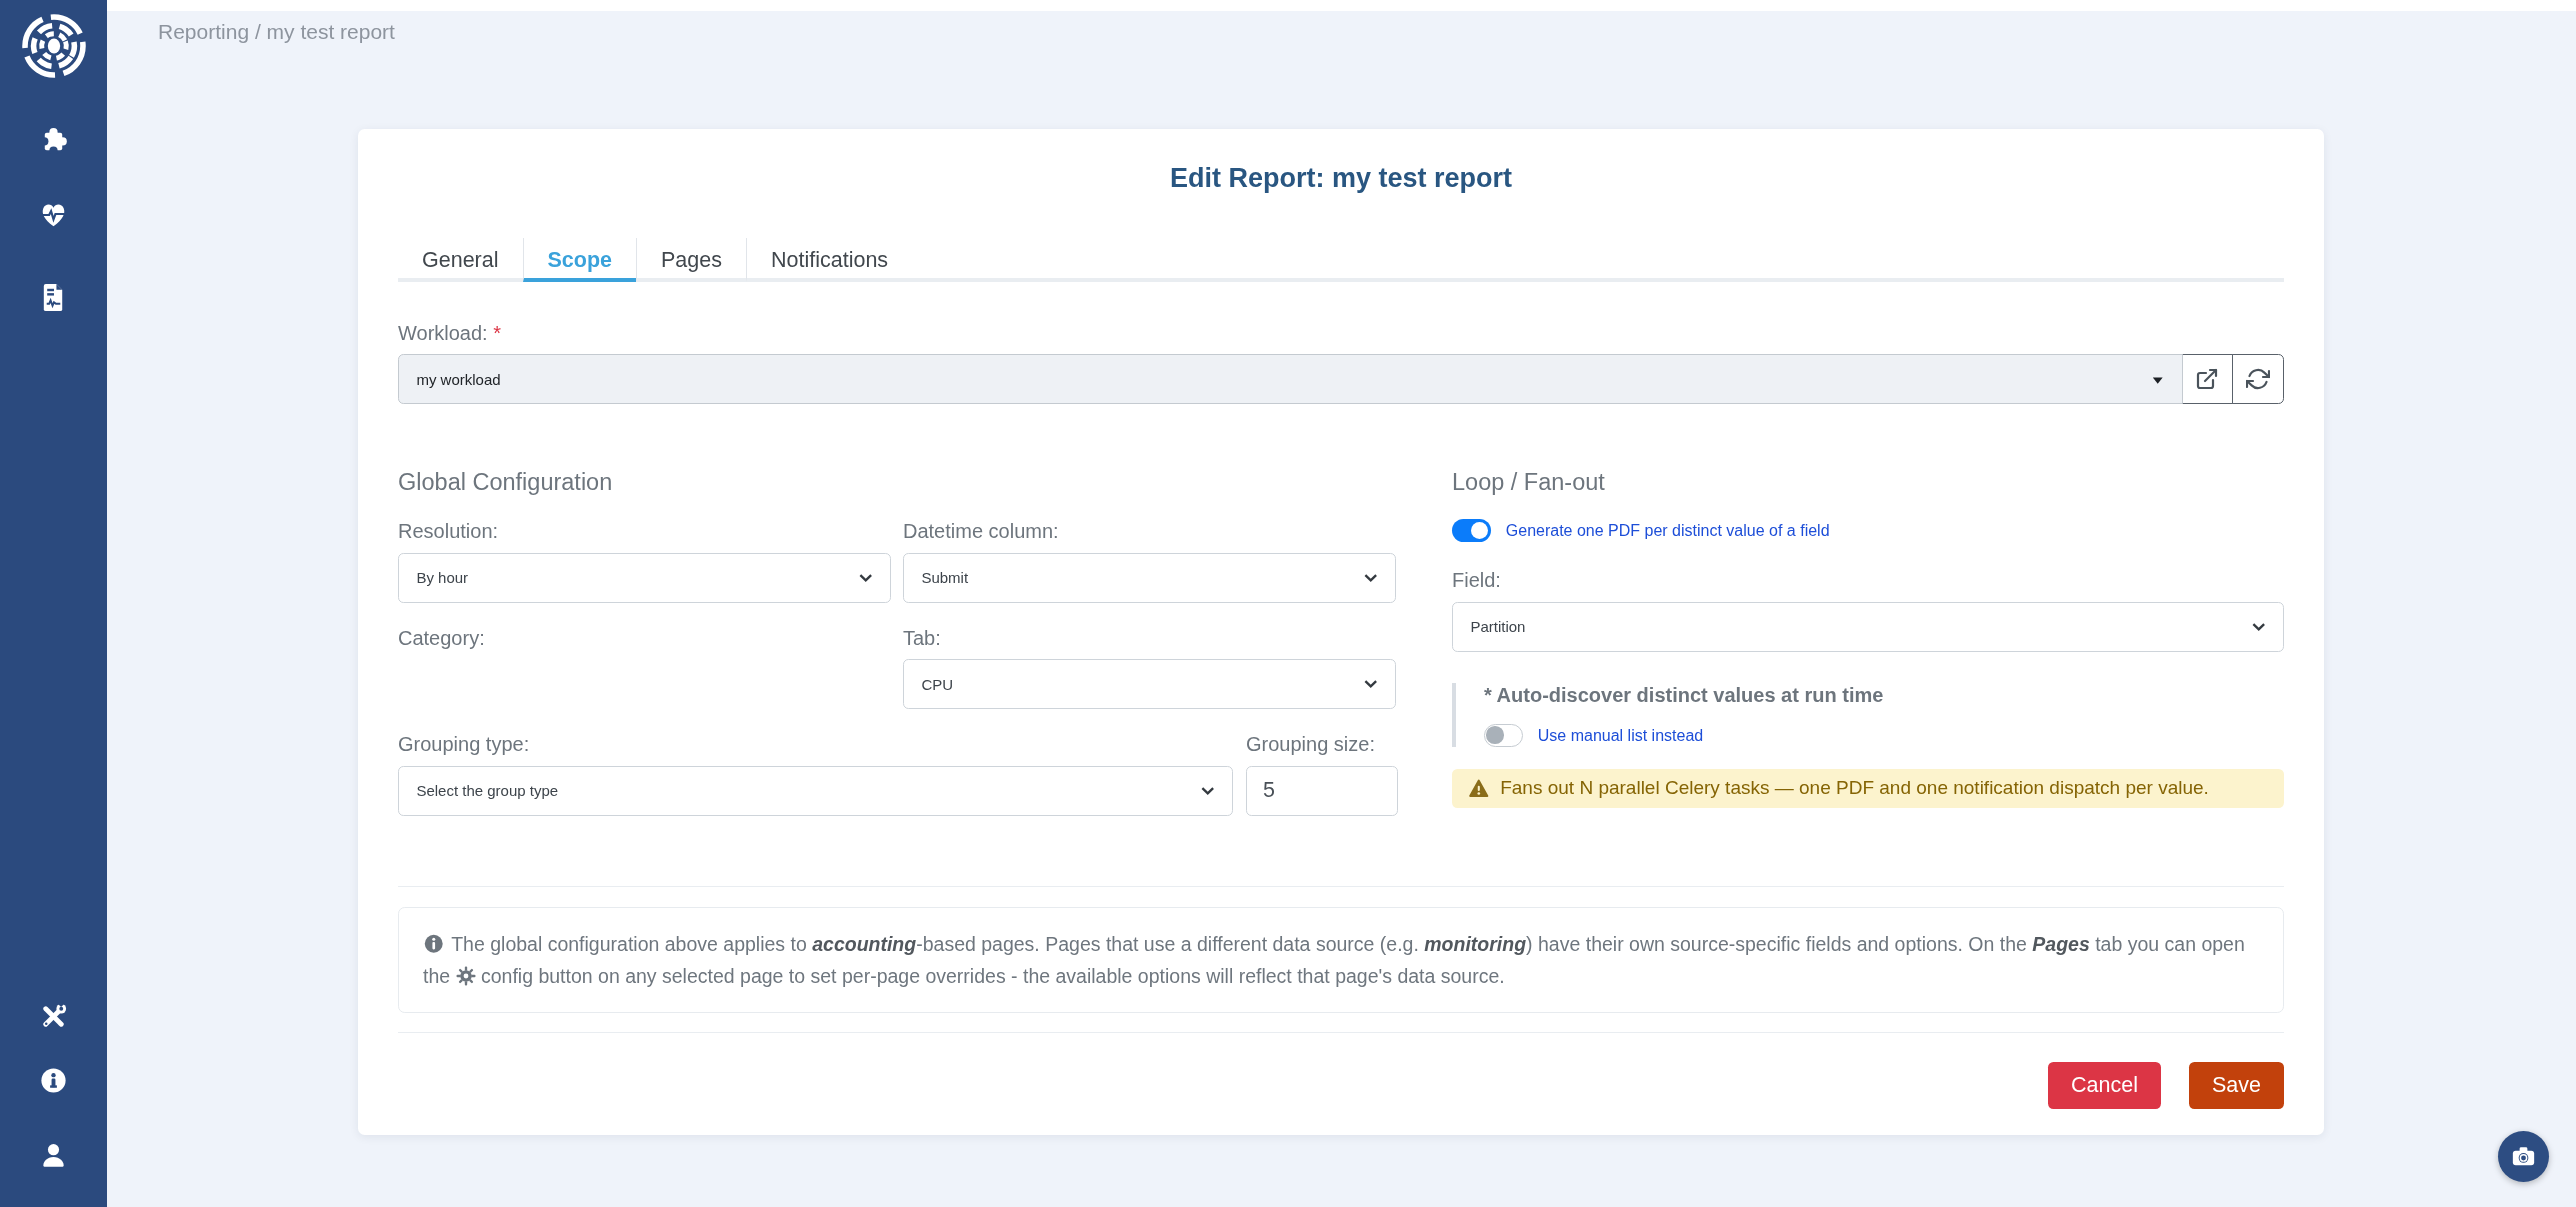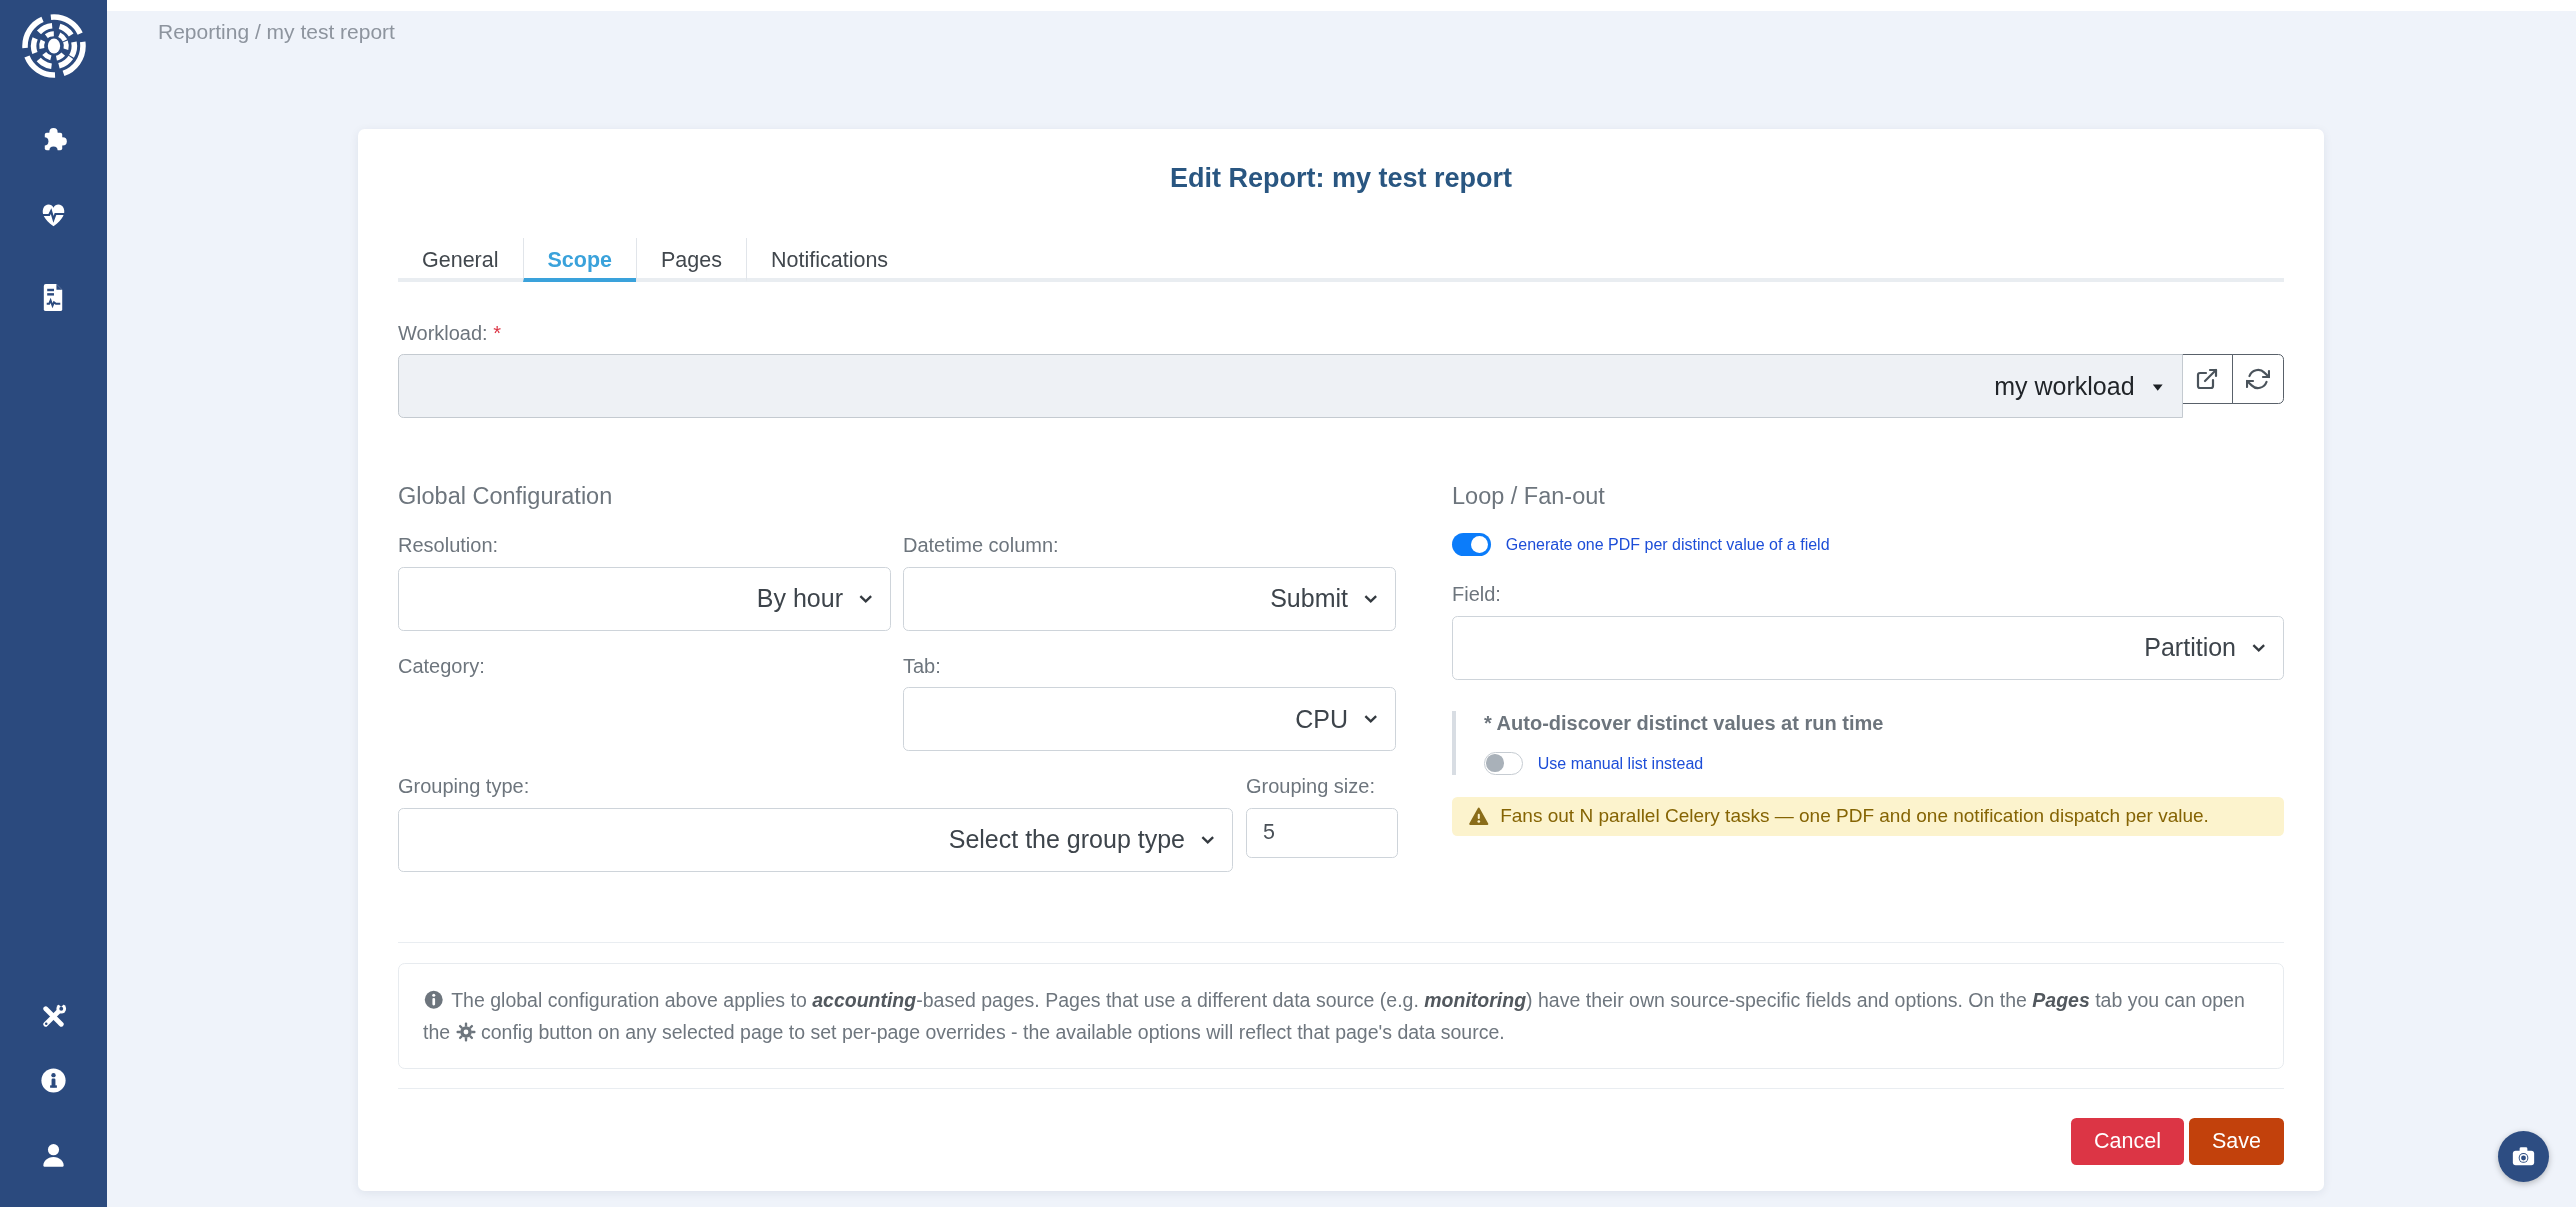--- a/index.html
+++ b/index.html
@@ -39,23 +39,23 @@
     cursor: pointer; margin-bottom: -4px; border-bottom: 4px solid transparent; white-space: nowrap;
   }
   .tab + .tab { border-left: 1.3px solid #e1e5ea; }
   .tab.active { color: #3aa2db; font-weight: bold; border-bottom-color: #3aa2db; }
   
   .lbl { font-size: 20px; color: #6d757d; margin-bottom: 9.4px; display: block; }
   .req { color: #dc3545; }
   .sect-h { font-size: 23.5px; color: #6d757d; font-weight: 400; line-height: 28px; }
   
   .sel {
-    position: relative; height: 64px; background: #fff; border: 1.3px solid #ced4da;
+    position: relative; height: 50px; background: #fff; border: 1.3px solid #ced4da;
     border-radius: 5.4px; display: flex; align-items: center; padding: 0 47px 0 17.4px;
-    font-size: 25px; color: #3d444b; cursor: pointer; white-space: nowrap; overflow: hidden; justify-content: flex-end;
+    font-size: 15px; color: #3d444b; cursor: pointer; white-space: nowrap; overflow: hidden;
   }
   .sel .caret { position: absolute; right: 13.4px; top: 50%; margin-top: -10.7px; width: 21.5px; height: 21.5px; }
   .workload-group { display: flex; margin-top: 1.3px; }
   .sel.workload {
     flex: 1; background: #eef1f5; border-color: #c4cad0; border-radius: 5.4px 0 0 5.4px; color: #212529;
   }
   .igbtn {
     width: 52px; height: 50px; background: #fff; border: 1.3px solid #59616a; margin-left: -1.3px;
     display: flex; align-items: center; justify-content: center; cursor: pointer;
   }
@@ -94,21 +94,21 @@
   .hr { border-top: 1.3px solid #e9edf1; margin-top: 70px; }
   .hr2 { border-top: 1.3px solid #e9edf1; margin-top: 19px; }
   .info-box {
     margin-top: 20px; border: 1.3px solid #e7ebef; border-radius: 6.7px; padding: 20px 24px;
     font-size: 19.5px; color: #6e767e; line-height: 32px;
   }
   .info-box b { color: #52585e; font-style: italic; }
   .inline-ic { display: inline-block; width: 21.5px; height: 21.5px; vertical-align: -4px; margin-right: 6.7px; }
   .inline-gear { display: inline-block; width: 20px; height: 20px; vertical-align: -3.4px; }
   
-  .footer { display: flex; justify-content: flex-end; gap: 5px; margin-top: 29.5px; }
+  .footer { display: flex; justify-content: flex-end; gap: 28px; margin-top: 29.5px; }
   .btn {
     height: 47px; border: none; border-radius: 5.4px; font-size: 21.5px; color: #fff;
     padding: 0 23px; cursor: pointer; font-family: "Liberation Sans", sans-serif;
   }
   .btn-cancel { background: #dc3545; }
   .btn-save { background: #c2410c; }
   
   .fab {
     position: absolute; right: 27.5px; bottom: 26px; width: 51px; height: 51px; border-radius: 50%;
     background: #2d4d82; display: flex; align-items: center; justify-content: center;

